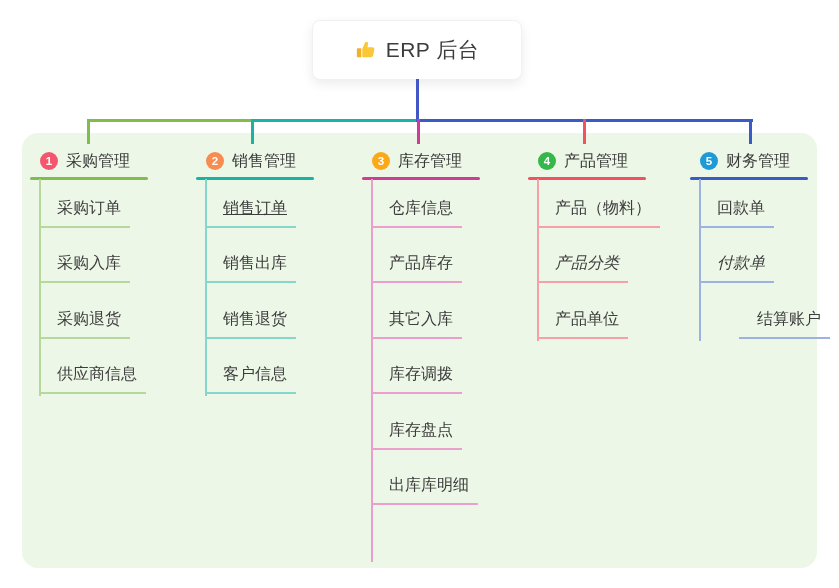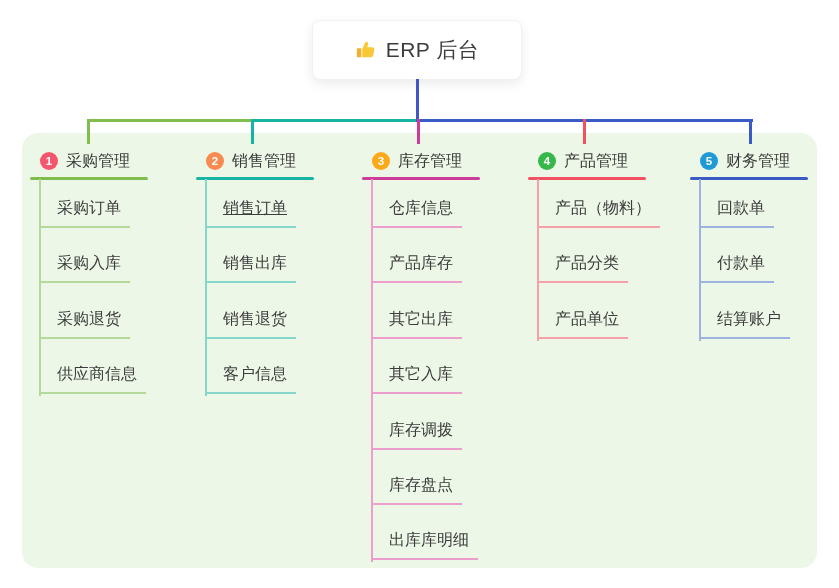--- a/index.html
+++ b/index.html
@@ -115,23 +115,20 @@
         <div class="branch-underline" style="background: rgb(205, 61, 151);"></div>
         <div class="child-vline" style="background: rgb(236, 158, 205); left: 9px; top: 179px; height: 383.4px;"></div>
         <div class="rows">
           <div class="row">
             <span class="child" style="border-bottom-color: rgb(236, 158, 205);">仓库信息</span>
           </div>
           <div class="row">
             <span class="child" style="border-bottom-color: rgb(236, 158, 205);">产品库存</span>
           </div>
           <div class="row">
-            <span class="child" style="border-bottom-color: rgb(236, 158, 205);">其它出库</span>
-          </div>
-          <div class="row">
             <span class="child" style="border-bottom-color: rgb(236, 158, 205);">其它入库</span>
           </div>
           <div class="row">
             <span class="child" style="border-bottom-color: rgb(236, 158, 205);">库存调拨</span>
           </div>
           <div class="row">
             <span class="child" style="border-bottom-color: rgb(236, 158, 205);">库存盘点</span>
           </div>
           <div class="row">
             <span class="child" style="border-bottom-color: rgb(236, 158, 205);">出库库明细</span>
@@ -143,40 +140,40 @@
           <span class="badge" style="background: rgb(53, 183, 74);">4</span>
           <span class="branch-label">产品管理</span>
         </div>
         <div class="branch-underline" style="background: rgb(242, 82, 95);"></div>
         <div class="child-vline" style="background: rgb(246, 160, 168); left: 9px; top: 179px; height: 161.8px;"></div>
         <div class="rows">
           <div class="row">
             <span class="child" style="border-bottom-color: rgb(246, 160, 168);">产品（物料）</span>
           </div>
           <div class="row">
-            <span class="child" style="border-bottom-color: rgb(246, 160, 168);">产品分类</span>
+            <span class="child" style="border-bottom-color: rgb(246, 160, 168); font-style: italic;">产品分类</span>
           </div>
           <div class="row">
             <span class="child" style="border-bottom-color: rgb(246, 160, 168);">产品单位</span>
           </div>
         </div>
       </div>
       <div class="branch" style="left: 690px;">
         <div class="branch-header">
           <span class="badge" style="background: rgb(31, 154, 215);">5</span>
           <span class="branch-label">财务管理</span>
         </div>
         <div class="branch-underline" style="background: rgb(58, 90, 197);"></div>
         <div class="child-vline" style="background: rgb(156, 179, 226); left: 9px; top: 179px; height: 161.8px;"></div>
         <div class="rows">
           <div class="row">
             <span class="child" style="border-bottom-color: rgb(156, 179, 226);">回款单</span>
           </div>
           <div class="row">
-            <span class="child" style="border-bottom-color: rgb(156, 179, 226);">付款单</span>
+            <span class="child" style="border-bottom-color: rgb(156, 179, 226); font-style: italic;">付款单</span>
           </div>
           <div class="row">
-            <span class="child" style="border-bottom-color: rgb(156, 179, 226);">结算账户</span>
+            <span class="child" style="border-bottom-color: rgb(156, 179, 226); margin-left: 40px;">结算账户</span>
           </div>
         </div>
       </div>
     </div>
 </div>
 
 </body></html>

